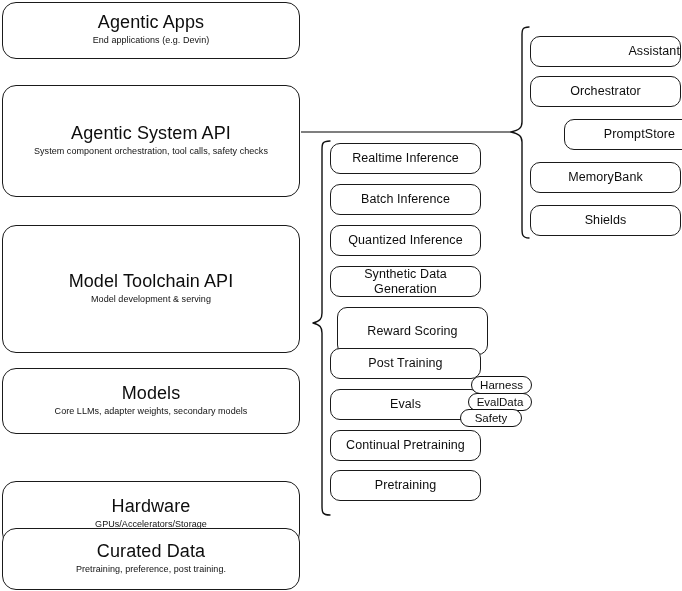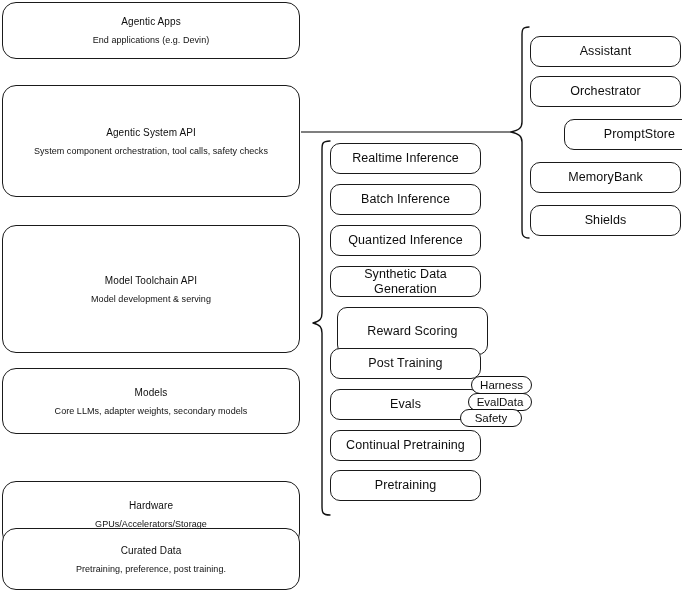--- a/index.html
+++ b/index.html
@@ -27,21 +27,21 @@
     border: 1.4px solid #1a1a1a;
     border-radius: 12px;
     display: flex;
     flex-direction: column;
     align-items: center;
     justify-content: center;
     text-align: center;
     color: #0d0d0d;
   }
   .node .title {
-    font-size: 10px;
+    font-size: 18px;
     line-height: 16px;
     letter-spacing: .1px;
   }
   .node .subtitle {
     font-size: 9px;
     line-height: 13px;
     margin-top: 4px;
     color: #111111;
     letter-spacing: .05px;
   }
@@ -187,21 +187,21 @@
   <div class="pill" style="left:471px; top:376px; width:61px; height:18px;">
     <span>Harness</span>
   </div>
   <div class="pill" style="left:468px; top:393px; width:64px; height:18px;">
     <span>EvalData</span>
   </div>
   <div class="pill" style="left:460px; top:409px; width:62px; height:18px;">
     <span>Safety</span>
   </div>
 
-  <div class="node cap" style="left:530px; top:36px; width:151px; height:31px;">
+  <div class="node cap" style="left:530px; top:36px; width:151px; height:31px;align-items:flex-end;">
     <div class="title">Assistant</div>
   </div>
   <div class="node cap" style="left:530px; top:76px; width:151px; height:31px;">
     <div class="title">Orchestrator</div>
   </div>
   <div class="node cap" style="left:530px; top:119px; width:151px; height:31px;margin-left:34px;">
     <div class="title">PromptStore</div>
   </div>
   <div class="node cap" style="left:530px; top:162px; width:151px; height:31px;">
     <div class="title">MemoryBank</div>

